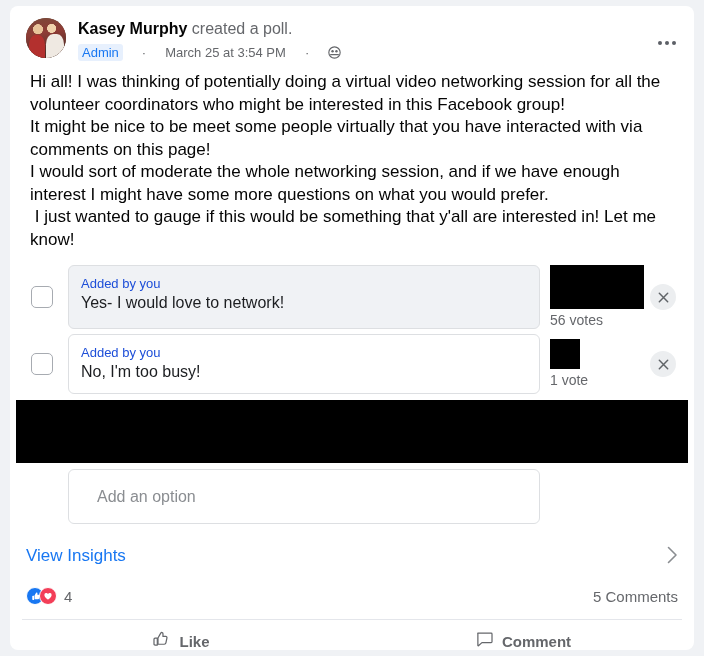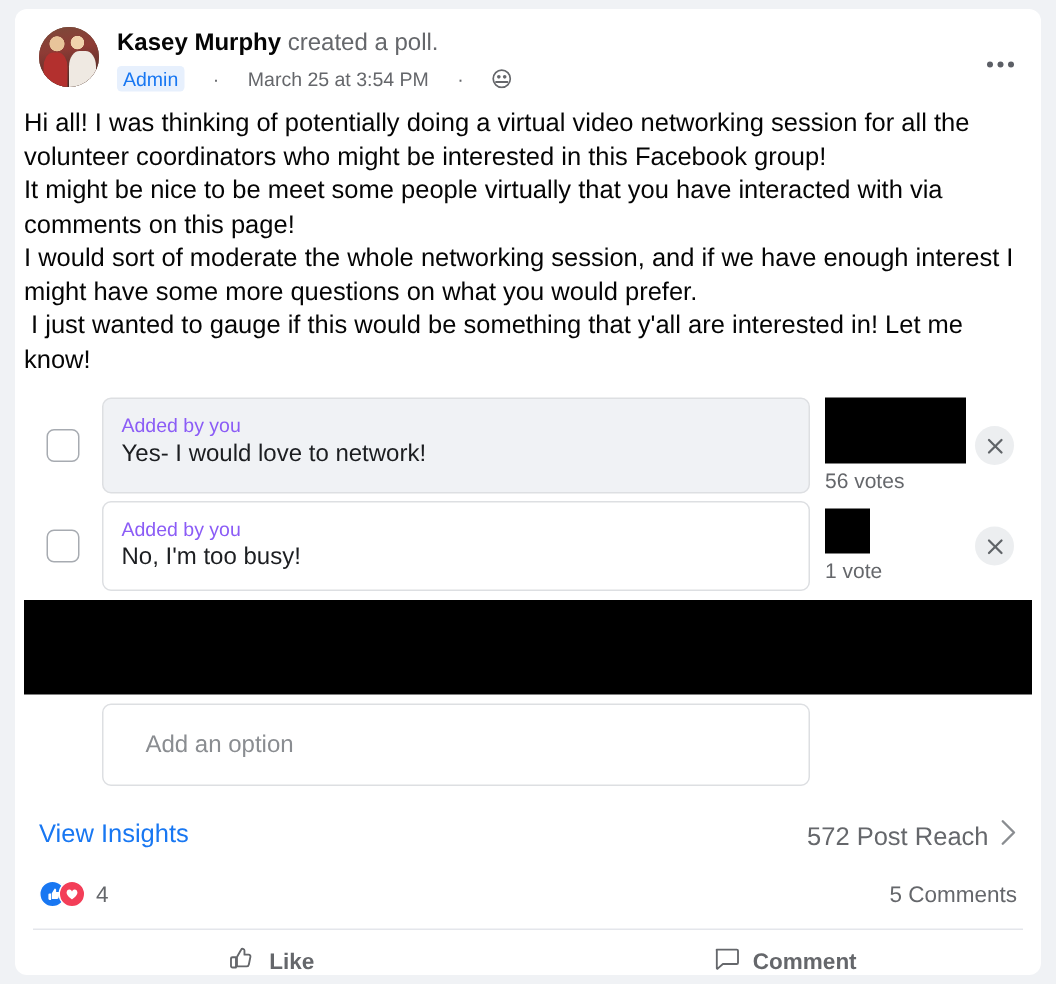--- a/index.html
+++ b/index.html
@@ -113,21 +113,21 @@
     justify-content: center;
     gap: 3px;
   }
   .more-btn i {
     width: 4px; height: 4px; border-radius: 50%;
     background: #5c5f66; display: block;
   }
 
   
   .post-body {
-    padding: 10px 16px 2px 6px;
+    padding: 10px 16px 2px 20px;
     font-size: 17px;
     line-height: 22.5px;
     color: #050505;
     white-space: pre-wrap;
     word-wrap: break-word;
   }
 
   
   .poll { padding: 12px 0 0 0; }
 
@@ -162,21 +162,21 @@
     border-radius: 6px;
     box-sizing: border-box;
     padding: 10px 12px 11px 12px;
     min-height: 59px;
   }
   .option-box.shaded { background: #f0f2f5; }
   .option-box.plain  { background: #ffffff; }
   .added-by {
     font-size: 13px;
     line-height: 16px;
-    color: #8b5cf6;
+    color: #1d4ed8;
     margin-bottom: 1px;
   }
   .option-text {
     font-size: 16px;
     line-height: 20px;
     color: #1c1e21;
   }
 
   .votes-cell {
     flex: 1 1 auto;
@@ -408,21 +408,20 @@
 
     <div class="add-option-row">
       <div class="add-option-spacer"></div>
       <div class="add-option-input">Add an option</div>
     </div>
   </div>
 
   <div class="insights-row">
     <span class="view-insights">View Insights</span>
     <span class="reach-group">
-      <span>572 Post Reach</span>
       <span>
         <svg width="11" height="18" viewBox="0 0 11 18">
           <path d="M1.5 1.5L9 9l-7.5 7.5" fill="none" stroke="#8a8d91" stroke-width="1.6" stroke-linecap="round" stroke-linejoin="round"></path>
         </svg>
       </span>
     </span>
   </div>
 
   <div class="reaction-row">
     <span class="reaction-left">

